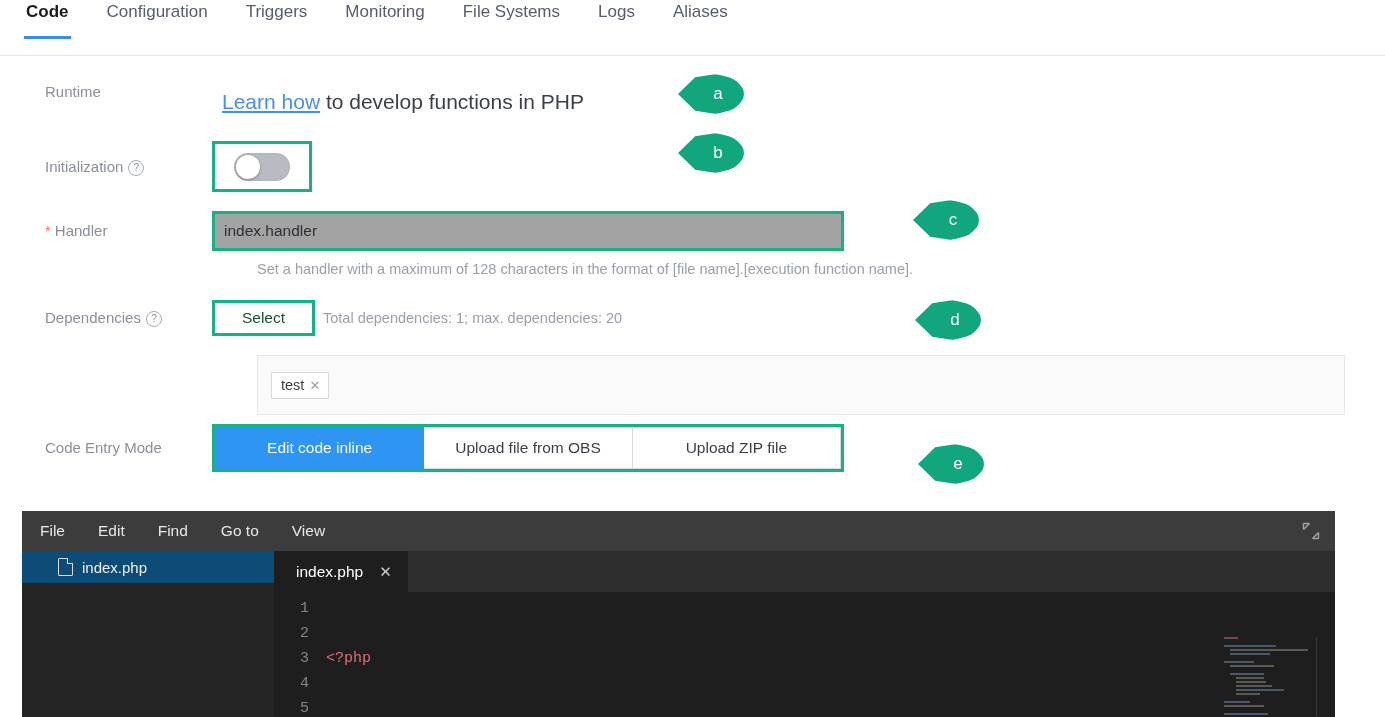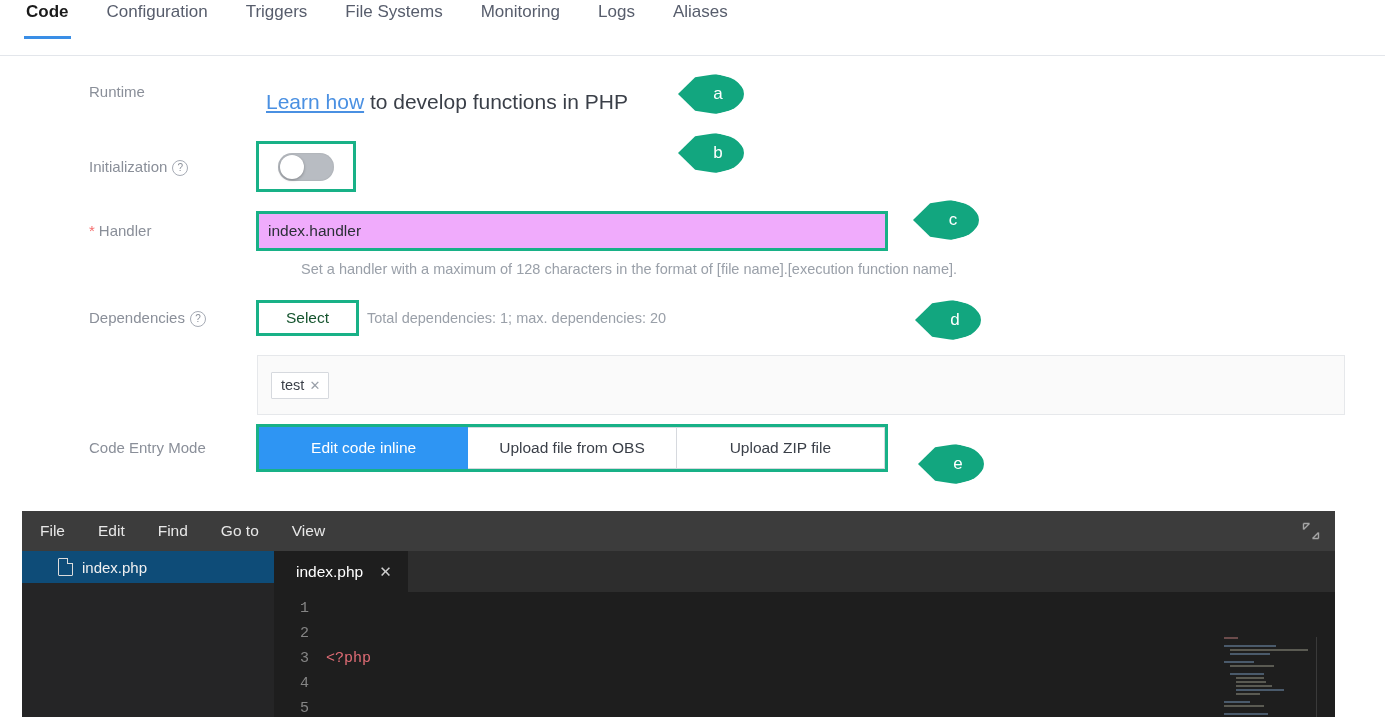--- a/index.html
+++ b/index.html
@@ -42,21 +42,20 @@
     position: absolute;
     left: -2px; right: -2px; bottom: -1px;
     height: 3px;
     background: #3a8ee6;
   }
 
   
   .form {
     position: relative;
     padding-top: 12px;
-    padding-left: 44px;
   }
   .row {
     position: relative;
     display: flex;
     align-items: flex-start;
   }
   .label {
     width: 212px;
     text-align: left;
     padding-left: 45px;
@@ -145,21 +144,21 @@
     width: 24px; height: 24px;
     border-radius: 50%;
     background: #fff;
     box-shadow: 0 1px 3px rgba(0,0,0,.3);
   }
 
   
   .handler-box {
     width: 632px; height: 40px;
     justify-content: flex-start;
-    background: #f0abfc;
+    background: #a3a3a3;
   }
   .handler-val {
     padding-left: 9px;
     font-size: 15.5px;
     color: #2b2f36;
   }
   .hint {
     font-size: 14.5px;
     color: #9aa0a9;
     padding-left: 257px;
@@ -358,22 +357,22 @@
   }
   .mm-line { height: 2px; margin-bottom: 2px; }
 </style>
 </head>
 <body>
 
 <div class="tabbar">
   <div class="tab active"><span>Code</span></div>
   <div class="tab"><span>Configuration</span></div>
   <div class="tab"><span>Triggers</span></div>
+  <div class="tab"><span>Monitoring</span></div>
   <div class="tab"><span>File Systems</span></div>
-  <div class="tab"><span>Monitoring</span></div>
   <div class="tab"><span>Logs</span></div>
   <div class="tab"><span>Aliases</span></div>
 </div>
 
 <div class="form">
 
   <div class="row" style="margin-top:14px;">
     <div class="label">Runtime</div>
     <div class="runtime-text"><a class="link" href="#">Learn how</a><span> to develop functions in PHP</span></div>
   </div>

